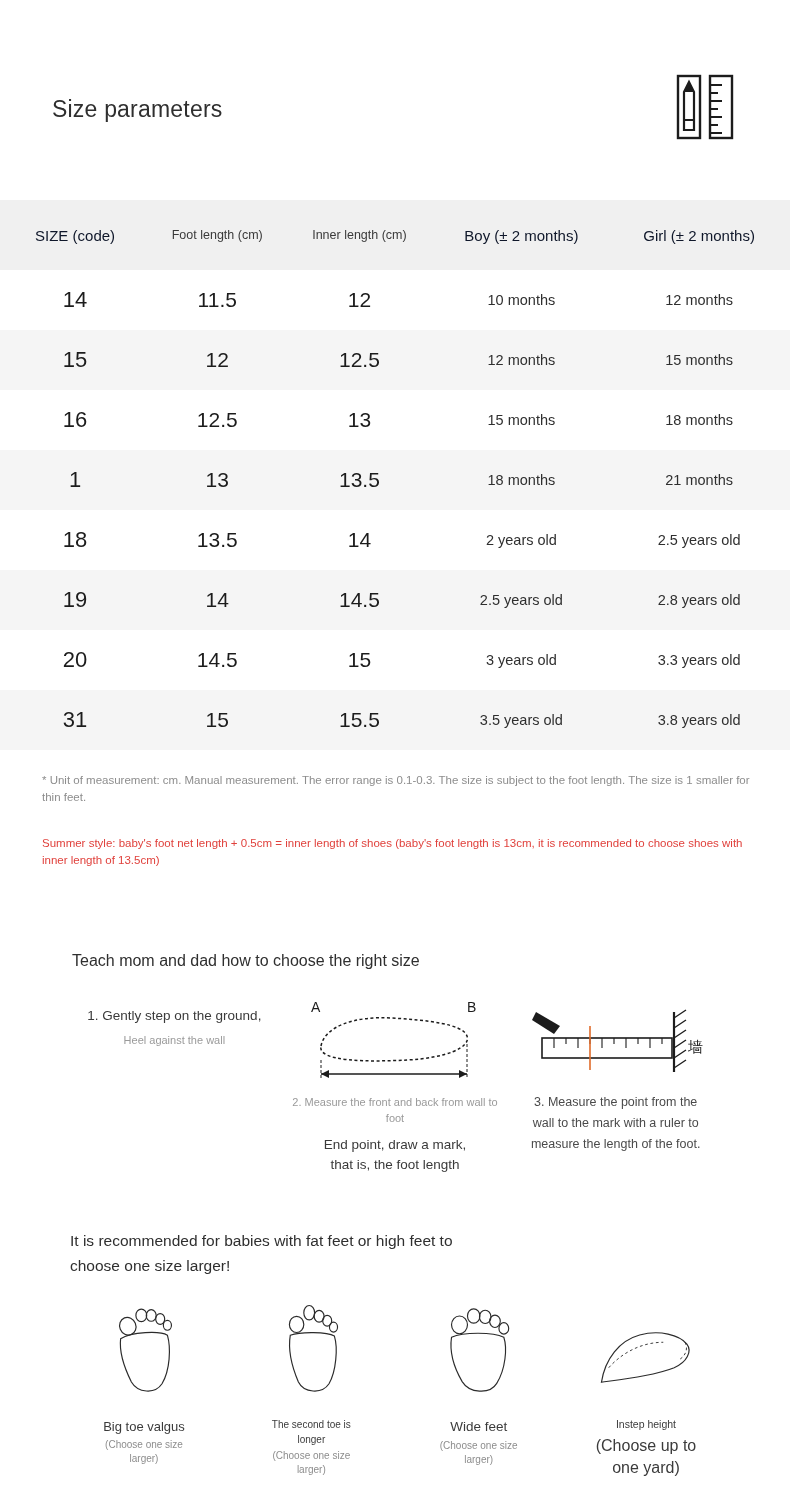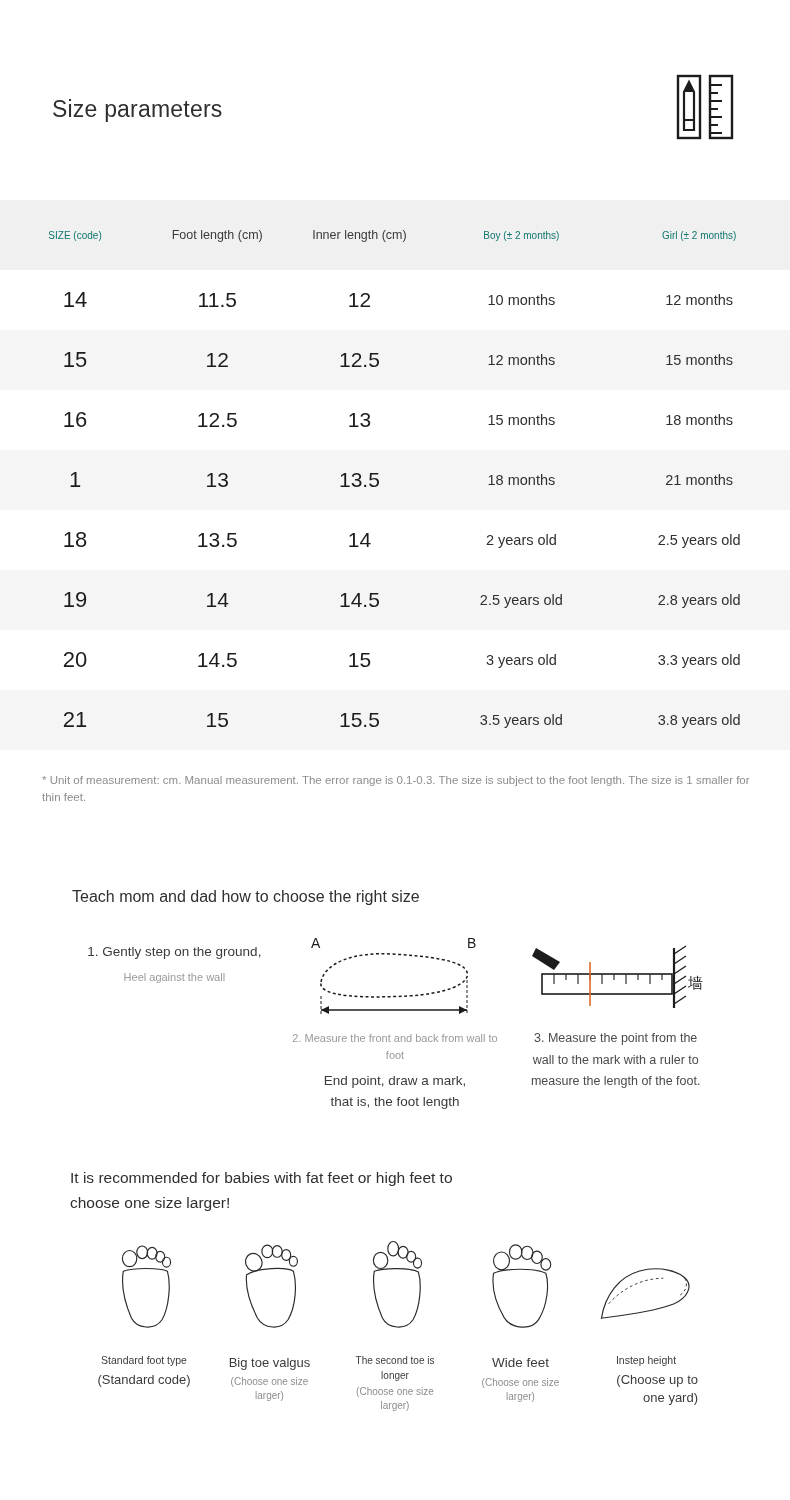--- a/index.html
+++ b/index.html
@@ -49,22 +49,22 @@
   .table th, .table td {
     text-align: center;
     vertical-align: middle;
     font-weight: normal;
   }
   .thead-row {
     background: #f0f0f0;
     height: 70px;
   }
   .thead-row th {
-    font-size: 10px;
-    color: #0f766e;
+    font-size: 15px;
+    color: #0f172a;
     padding: 0 2px;
   }
   .thead-row th.small {
     font-size: 12.5px;
     color: #3a3a3a;
   }
   .body-row { height: 60px; }
   .body-row.odd { background: #ffffff; }
   .body-row.even { background: #f5f5f5; }
   .cell-size {
@@ -178,21 +178,21 @@
     color: #3b3b3b;
     line-height: 1.5;
   }
   .foot-sub {
     color: #8d8d8d;
     line-height: 1.4;
     margin-top: 2px;
   }
   .fs-10 { font-size: 10px; }
   .fs-11 { font-size: 10.5px; }
-  .fs-12 { font-size: 13px; text-align: right; }
+  .fs-12 { font-size: 16px; }
   .fs-13 { font-size: 13px; }
   .fs-14 { font-size: 13.5px; }
 
   svg { display: block; }
 </style>
 </head>
 <body>
 
 <div class="page">
 
@@ -270,31 +270,32 @@
         <td class="cell-age">2.8 years old</td>
       </tr>
       <tr class="body-row odd">
         <td class="cell-size">20</td>
         <td class="cell-len">14.5</td>
         <td class="cell-len">15</td>
         <td class="cell-age">3 years old</td>
         <td class="cell-age">3.3 years old</td>
       </tr>
       <tr class="body-row even">
-        <td class="cell-size">21</td>
+        <td class="cell-size">31</td>
         <td class="cell-len">15</td>
         <td class="cell-len">15.5</td>
         <td class="cell-age">3.5 years old</td>
         <td class="cell-age">3.8 years old</td>
       </tr>
     </tbody>
   </table>
 
   <div class="notes">
     <p class="note-gray">* Unit of measurement: cm. Manual measurement. The error range is 0.1-0.3. The size is subject to the foot length. The size is 1 smaller for thin feet.</p>
+    <p class="note-red">Summer style: baby's foot net length + 0.5cm = inner length of shoes (baby's foot length is 13cm, it is recommended to choose shoes with inner length of 13.5cm)</p>
   </div>
 
   <div class="steps-section">
     <div class="steps-title">Teach mom and dad how to choose the right size</div>
     <div class="steps">
 
       <div class="step">
         <div class="step-cap-1">1. Gently step on the ground,</div>
         <div class="step-cap-2">Heel against the wall</div>
       </div>
@@ -349,34 +350,20 @@
         <div class="step-cap-3">3. Measure the point from the<br>wall to the mark with a ruler to<br>measure the length of the foot.</div>
       </div>
 
     </div>
   </div>
 
   <div class="foot-section">
     <div class="foot-title">It is recommended for babies with fat feet or high feet to choose one size larger!</div>
     <div class="foot-row">
 
-      <div class="foot-item">
-        <div class="foot-figure">
-          <svg viewBox="0 0 80 112" width="72" height="104">
-            <ellipse cx="24" cy="20" rx="8" ry="9" fill="none" stroke="#2b2b2b" stroke-width="1.3"></ellipse>
-            <ellipse cx="38" cy="13" rx="6" ry="7" fill="none" stroke="#2b2b2b" stroke-width="1.3"></ellipse>
-            <ellipse cx="49" cy="14" rx="5.5" ry="6.5" fill="none" stroke="#2b2b2b" stroke-width="1.3"></ellipse>
-            <ellipse cx="58" cy="18" rx="5" ry="6" fill="none" stroke="#2b2b2b" stroke-width="1.3"></ellipse>
-            <ellipse cx="65" cy="24" rx="4.5" ry="5.5" fill="none" stroke="#2b2b2b" stroke-width="1.3"></ellipse>
-            <path d="M17 34 C14 52, 20 72, 26 86 C32 98, 52 100, 60 88 C68 74, 70 48, 66 34 C58 30, 28 30, 17 34 Z" fill="none" stroke="#2b2b2b" stroke-width="1.3"></path>
-          </svg>
-        </div>
-        <div class="foot-label fs-11">Standard foot type</div>
-        <div class="foot-sub fs-13" style="color:#3b3b3b;">(Standard code)</div>
-      </div>
 
       <div class="foot-item">
         <div class="foot-figure">
           <svg viewBox="0 0 80 112" width="72" height="104">
             <ellipse cx="22" cy="24" rx="9" ry="10" fill="none" stroke="#2b2b2b" stroke-width="1.3" transform="rotate(-22 22 24)"></ellipse>
             <ellipse cx="37" cy="12" rx="6" ry="7" fill="none" stroke="#2b2b2b" stroke-width="1.3"></ellipse>
             <ellipse cx="48" cy="12" rx="5.5" ry="6.5" fill="none" stroke="#2b2b2b" stroke-width="1.3"></ellipse>
             <ellipse cx="58" cy="16" rx="5" ry="6" fill="none" stroke="#2b2b2b" stroke-width="1.3"></ellipse>
             <ellipse cx="66" cy="23" rx="4.5" ry="5.5" fill="none" stroke="#2b2b2b" stroke-width="1.3"></ellipse>
             <path d="M14 38 C12 56, 20 74, 26 86 C33 98, 52 100, 60 88 C69 73, 70 48, 66 34 C58 29, 26 30, 14 38 Z" fill="none" stroke="#2b2b2b" stroke-width="1.3"></path>

